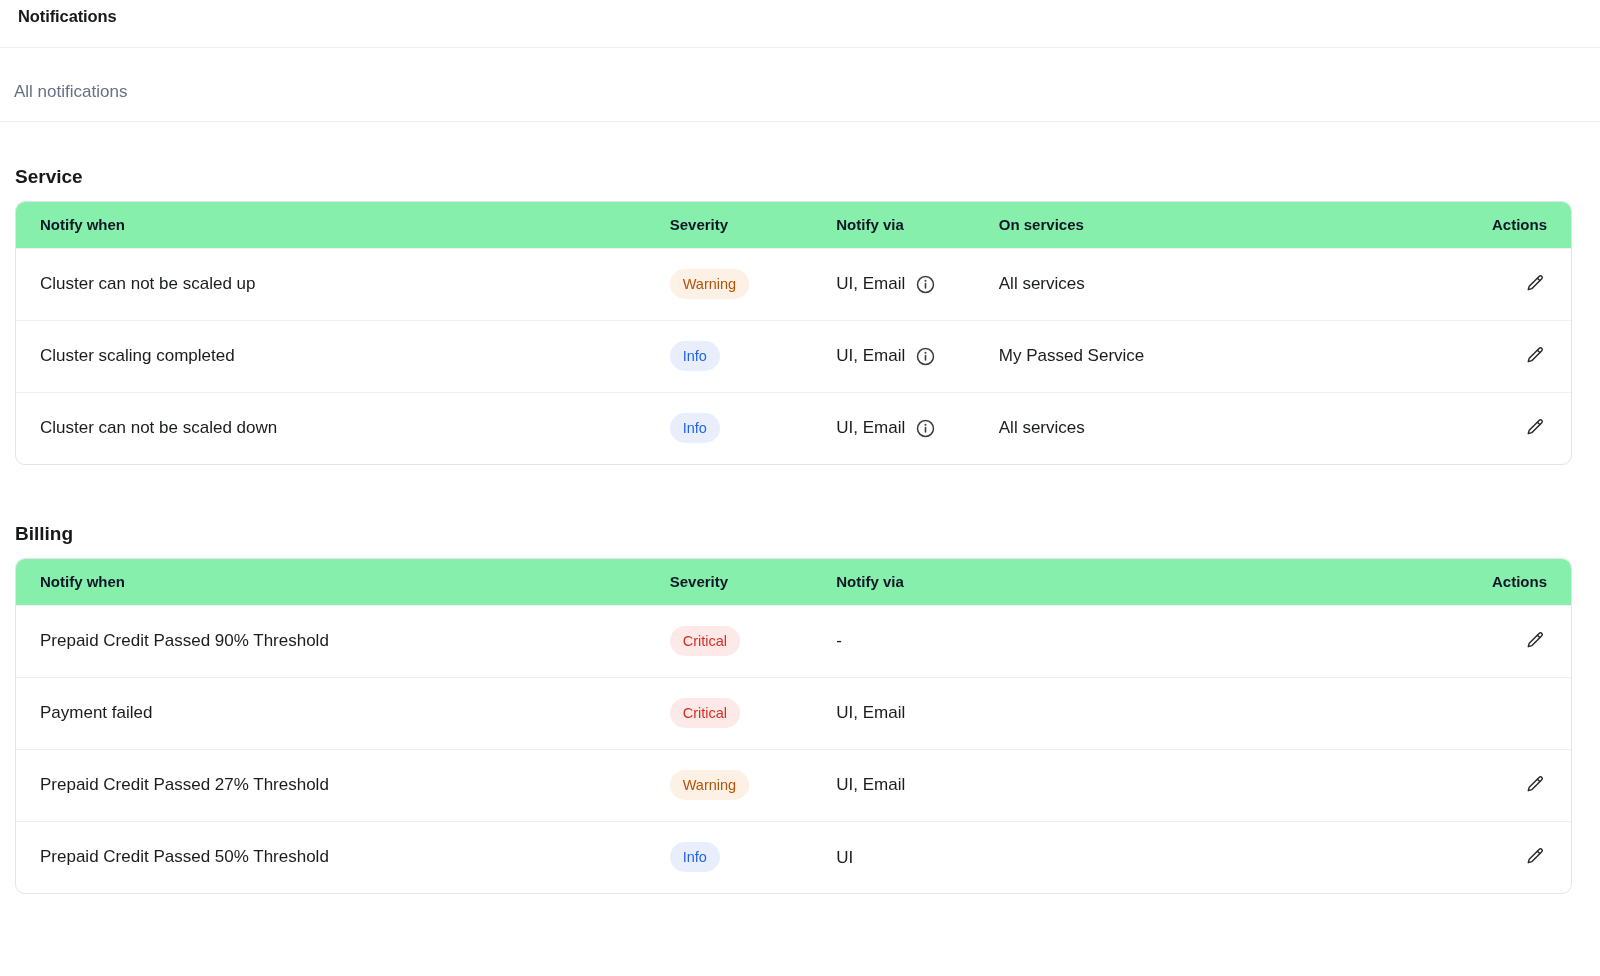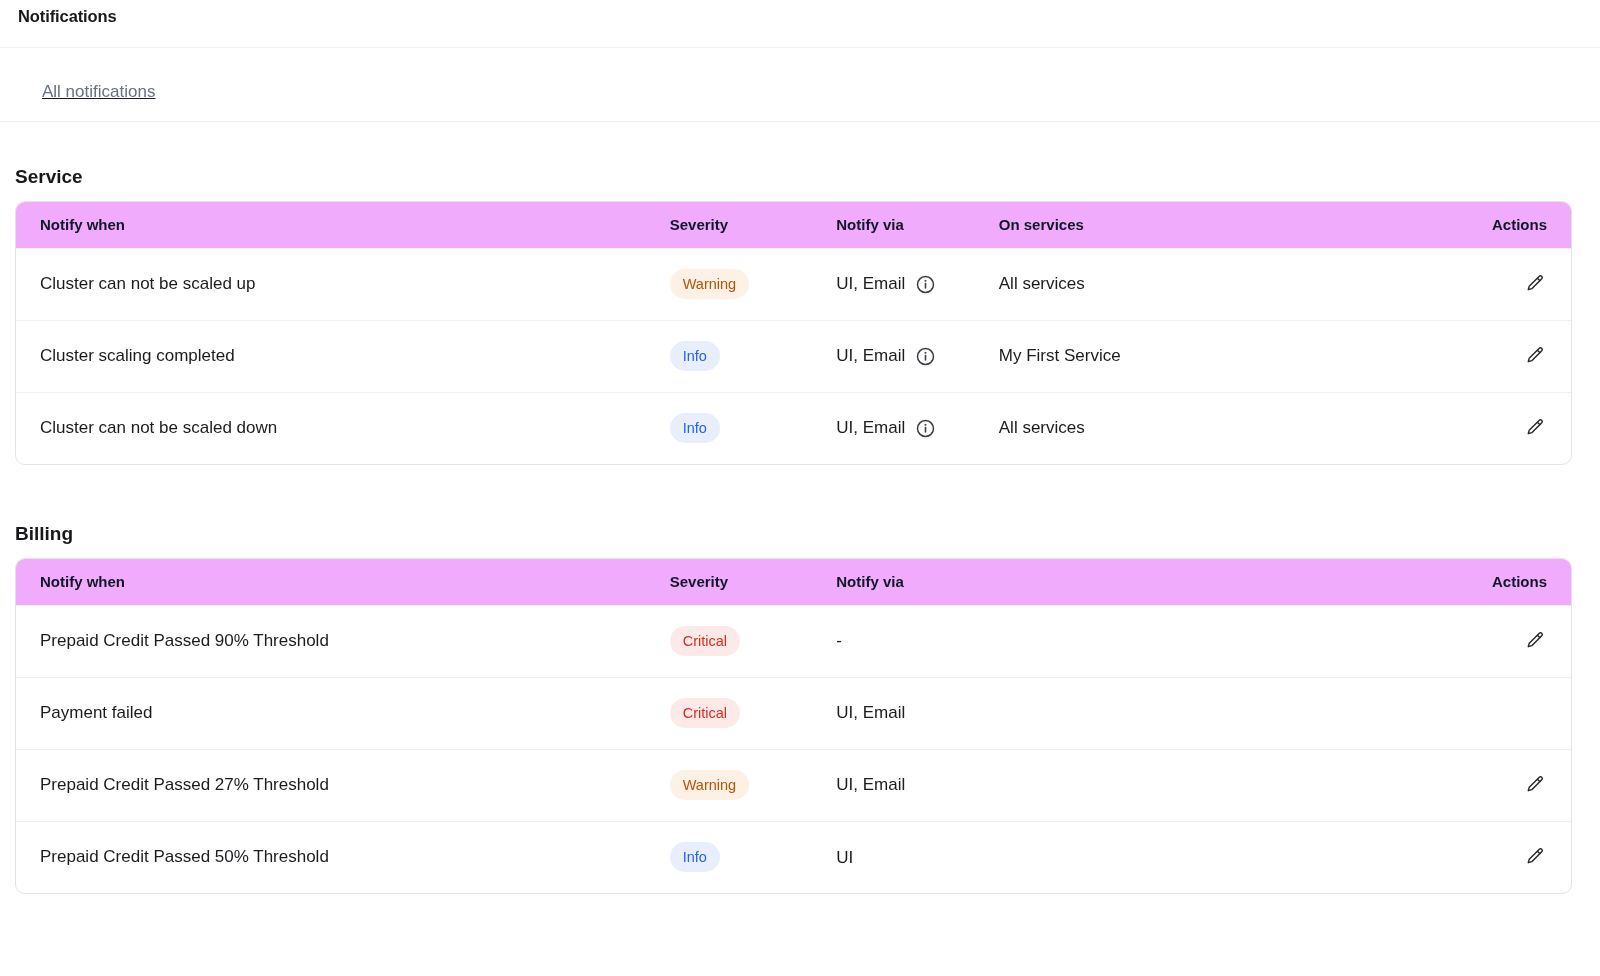--- a/index.html
+++ b/index.html
@@ -19,23 +19,22 @@
   .page-title {
     margin: 0;
     font-size: 16.5px;
     font-weight: 700;
     color: #17181a;
     letter-spacing: -0.1px;
   }
   .tabs {
     display: flex;
     margin-top: 34px;
-    padding-left: 28px;
+    padding-left: 0;
     border-bottom: 1px solid #ededf0;
-    text-decoration: underline;
   }
   .tab {
     position: relative;
     padding: 0 14px 19px;
     font-size: 17px;
     color: #667085;
     cursor: pointer;
     white-space: nowrap;
   }
   .tab.active {
@@ -63,21 +62,21 @@
     border: 1px solid #e4e4e7;
     border-radius: 10px;
     overflow: hidden;
   }
   table {
     width: 100%;
     border-collapse: collapse;
     table-layout: fixed;
   }
   thead th {
-    background: #f0abfc;
+    background: #86efac;
     height: 46px;
     padding: 0 24px;
     font-size: 15px;
     font-weight: 600;
     color: #101828;
     text-align: left;
     white-space: nowrap;
   }
   th.col-actions, td.col-actions { text-align: right; }
   tbody td {
@@ -171,21 +170,21 @@
               <td class="col-notify-via"><span class="cell-flex">
                   <span>UI, Email</span>
                   <span class="info-icon">
                     <svg width="21" height="21" viewBox="0 0 20 20" fill="none">
                       <circle cx="10" cy="10" r="7.6" stroke="currentColor" stroke-width="1.4"></circle>
                       <path d="M10 9.2v4.2" stroke="currentColor" stroke-width="1.5" stroke-linecap="round"></path>
                       <circle cx="10" cy="6.4" r="0.95" fill="currentColor"></circle>
                     </svg>
                   </span>
                 </span></td>
-              <td class="col-on-service">My First Service</td>
+              <td class="col-on-service">My Passed Service</td>
               <td class="col-actions"><button class="icon-btn"><span><svg width="20" height="20" viewBox="0 0 24 24" fill="none" stroke="currentColor" stroke-width="1.7" stroke-linejoin="round" stroke-linecap="round">
                       <path d="M17.2 3.9a2.05 2.05 0 0 1 2.9 2.9L8.1 18.8 3.9 20l1.2-4.2L17.2 3.9z"></path>
                       <path d="M14.9 6.2l2.9 2.9"></path>
                     </svg></span></button></td>
             </tr>
             <tr>
               <td class="col-notify-when">Cluster can not be scaled down</td>
               <td class="col-severity"><span class="badge" style="background: rgb(232, 238, 251); color: rgb(37, 99, 235);">Info</span></td>
               <td class="col-notify-via"><span class="cell-flex">
                   <span>UI, Email</span>

